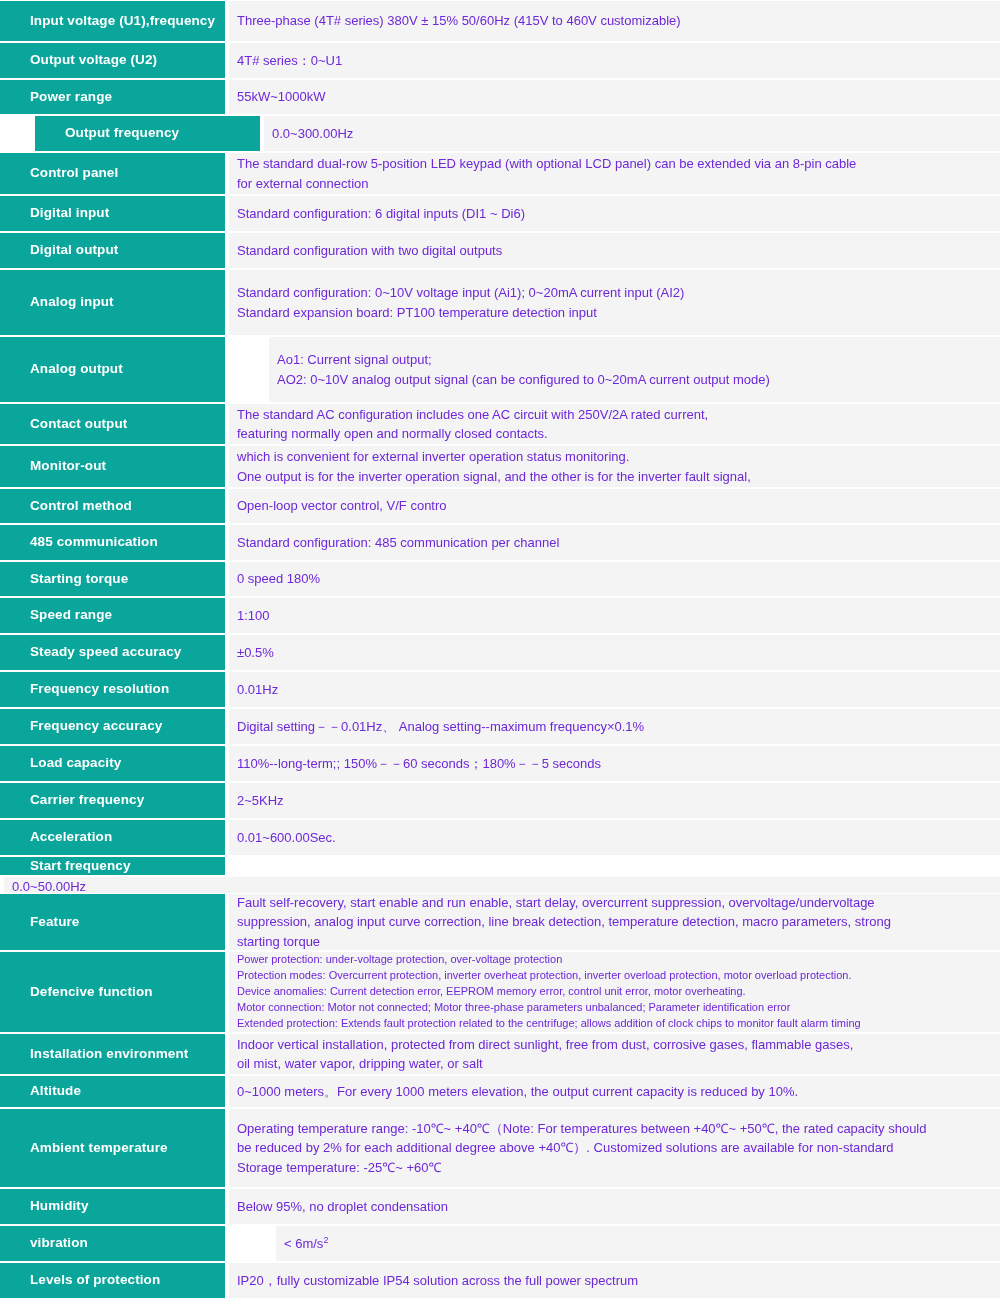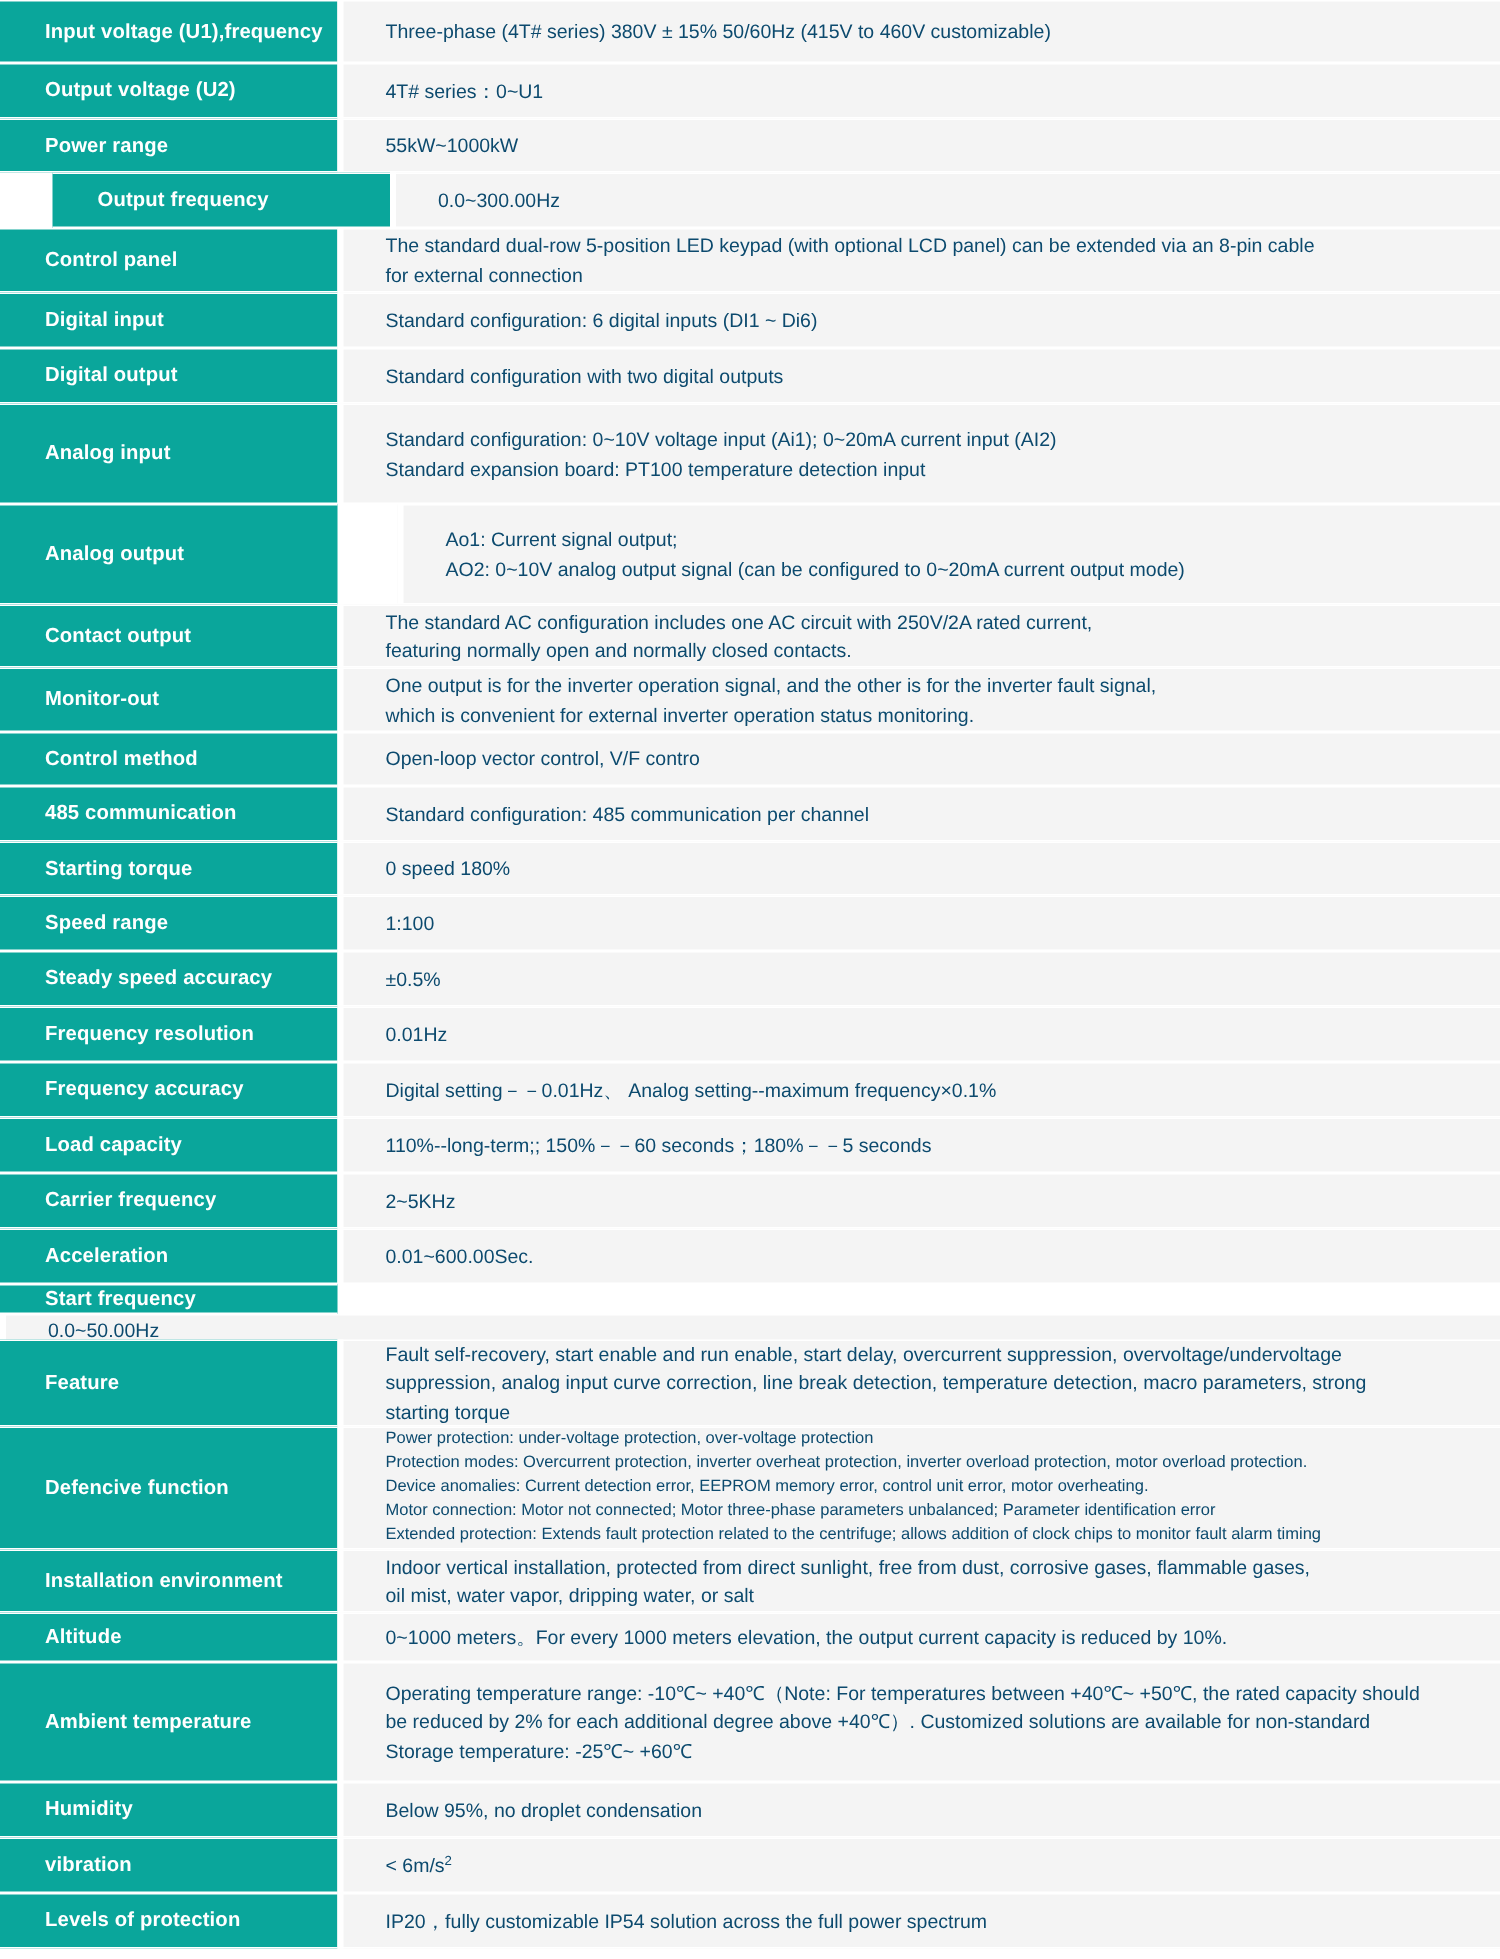--- a/index.html
+++ b/index.html
@@ -38,26 +38,26 @@
     box-sizing: border-box;
     border-top: 1.5px solid #ffffff;
     border-bottom: 1.5px solid #ffffff;
     letter-spacing: 0.1px;
     line-height: 1.35;
     text-align: right;
   }
   .value-cell {
     flex: 1;
     background: #f4f4f4;
-    color: #0c4a6e;
+    color: #6d28d9;
     font-size: 13px;
     display: flex;
     flex-direction: column;
     justify-content: center;
-    padding-left: 28px;
+    padding-left: 8px;
     padding-right: 14px;
     box-sizing: border-box;
     border-top: 1.5px solid #ffffff;
     border-bottom: 1.5px solid #ffffff;
     border-left: 4px solid #ffffff;
     line-height: 1.5;
   }
   .value-cell .line {
     display: block;
     white-space: normal;
@@ -164,22 +164,22 @@
       <div class="value-cell">
         <span class="line">The standard AC configuration includes one AC circuit with 250V/2A rated current,</span>
         <span class="line">featuring normally open and normally closed contacts.</span>
       </div>
     </div>
     <div class="spec-row" style="height: 43px;">
       <div class="label-cell">
         <div><span class="line">Monitor-out</span></div>
       </div>
       <div class="value-cell">
+        <span class="line">which is convenient for external inverter operation status monitoring.</span>
         <span class="line">One output is for the inverter operation signal, and the other is for the inverter fault signal,</span>
-        <span class="line">which is convenient for external inverter operation status monitoring.</span>
       </div>
     </div>
     <div class="spec-row" style="height: 36px;">
       <div class="label-cell">
         <div><span class="line">Control method</span></div>
       </div>
       <div class="value-cell">
         <span class="line">Open-loop vector control, V/F contro</span>
       </div>
     </div>
@@ -313,21 +313,21 @@
       </div>
     </div>
     <div class="spec-row" style="height: 37px;">
       <div class="label-cell">
         <div><span class="line">Humidity</span></div>
       </div>
       <div class="value-cell">
         <span class="line">Below 95%, no droplet condensation</span>
       </div>
     </div>
-    <div class="spec-row" style="height: 37px;">
+    <div class="spec-row" style="height: 37px; gap: 47px;">
       <div class="label-cell">
         <div><span class="line">vibration</span></div>
       </div>
       <div class="value-cell">
         <span class="line">&lt; 6m/s<sup>2</sup></span>
       </div>
     </div>
     <div class="spec-row" style="height: 37px;">
       <div class="label-cell">
         <div><span class="line">Levels of protection</span></div>

